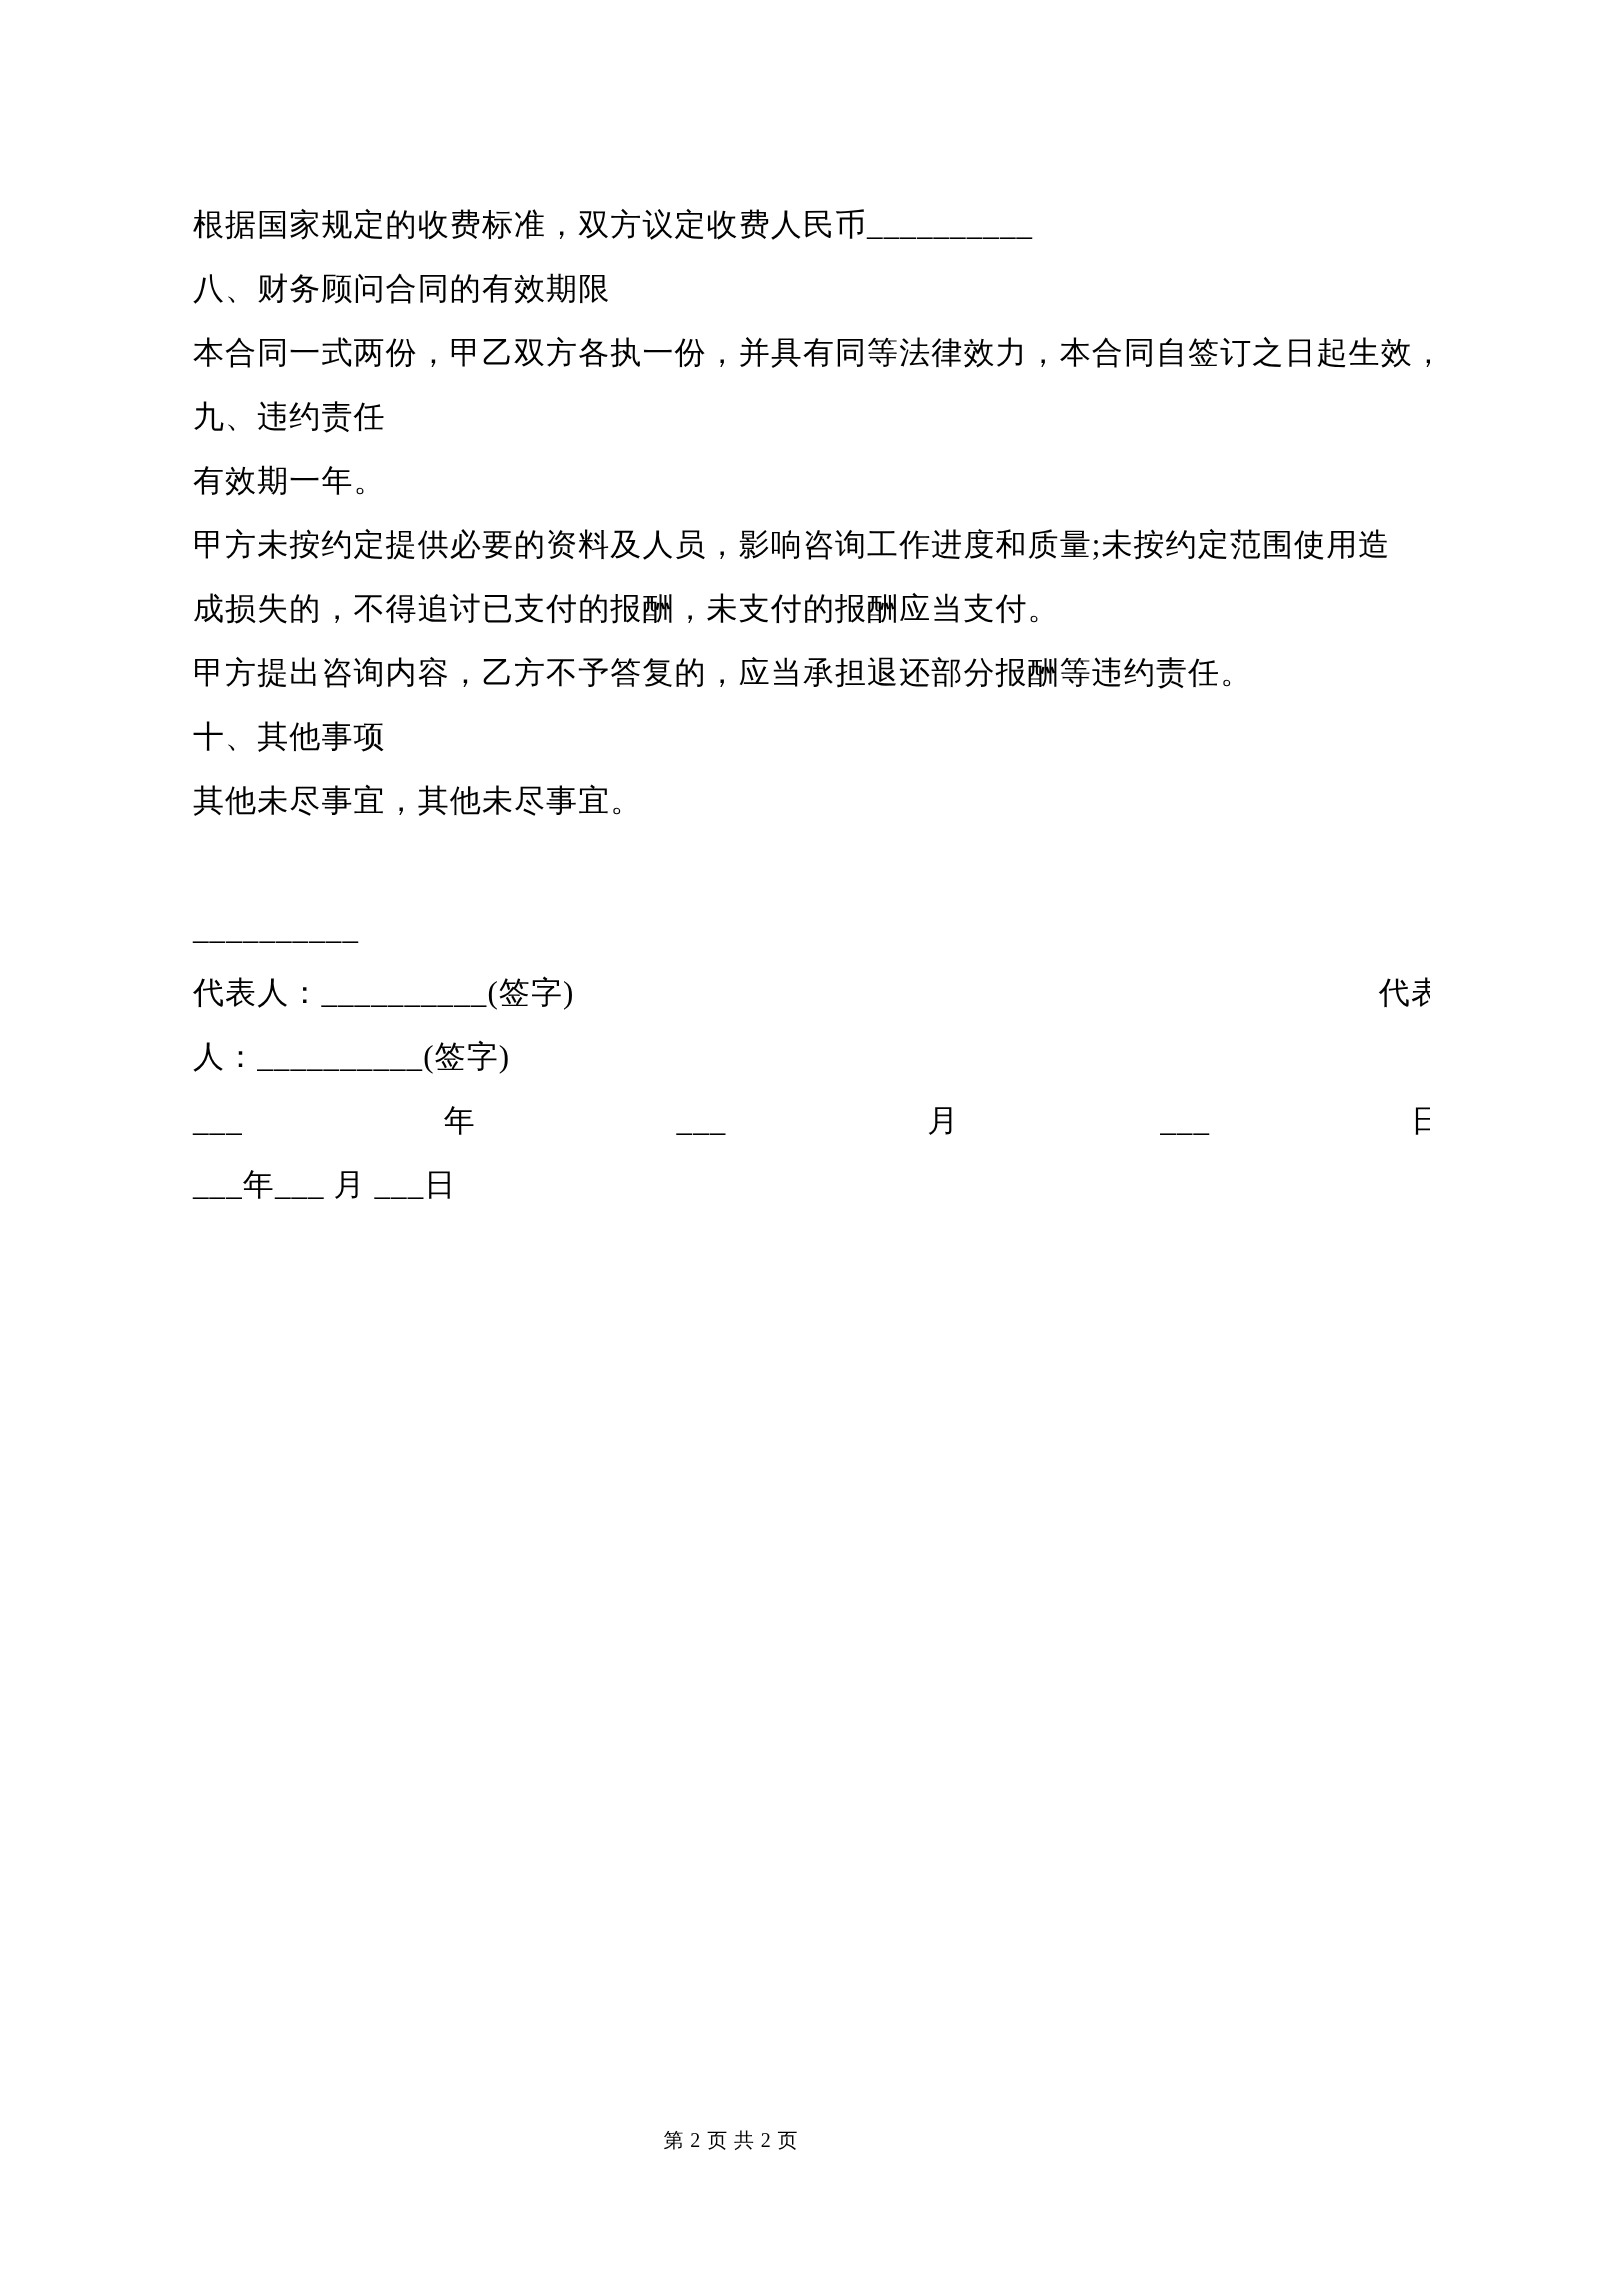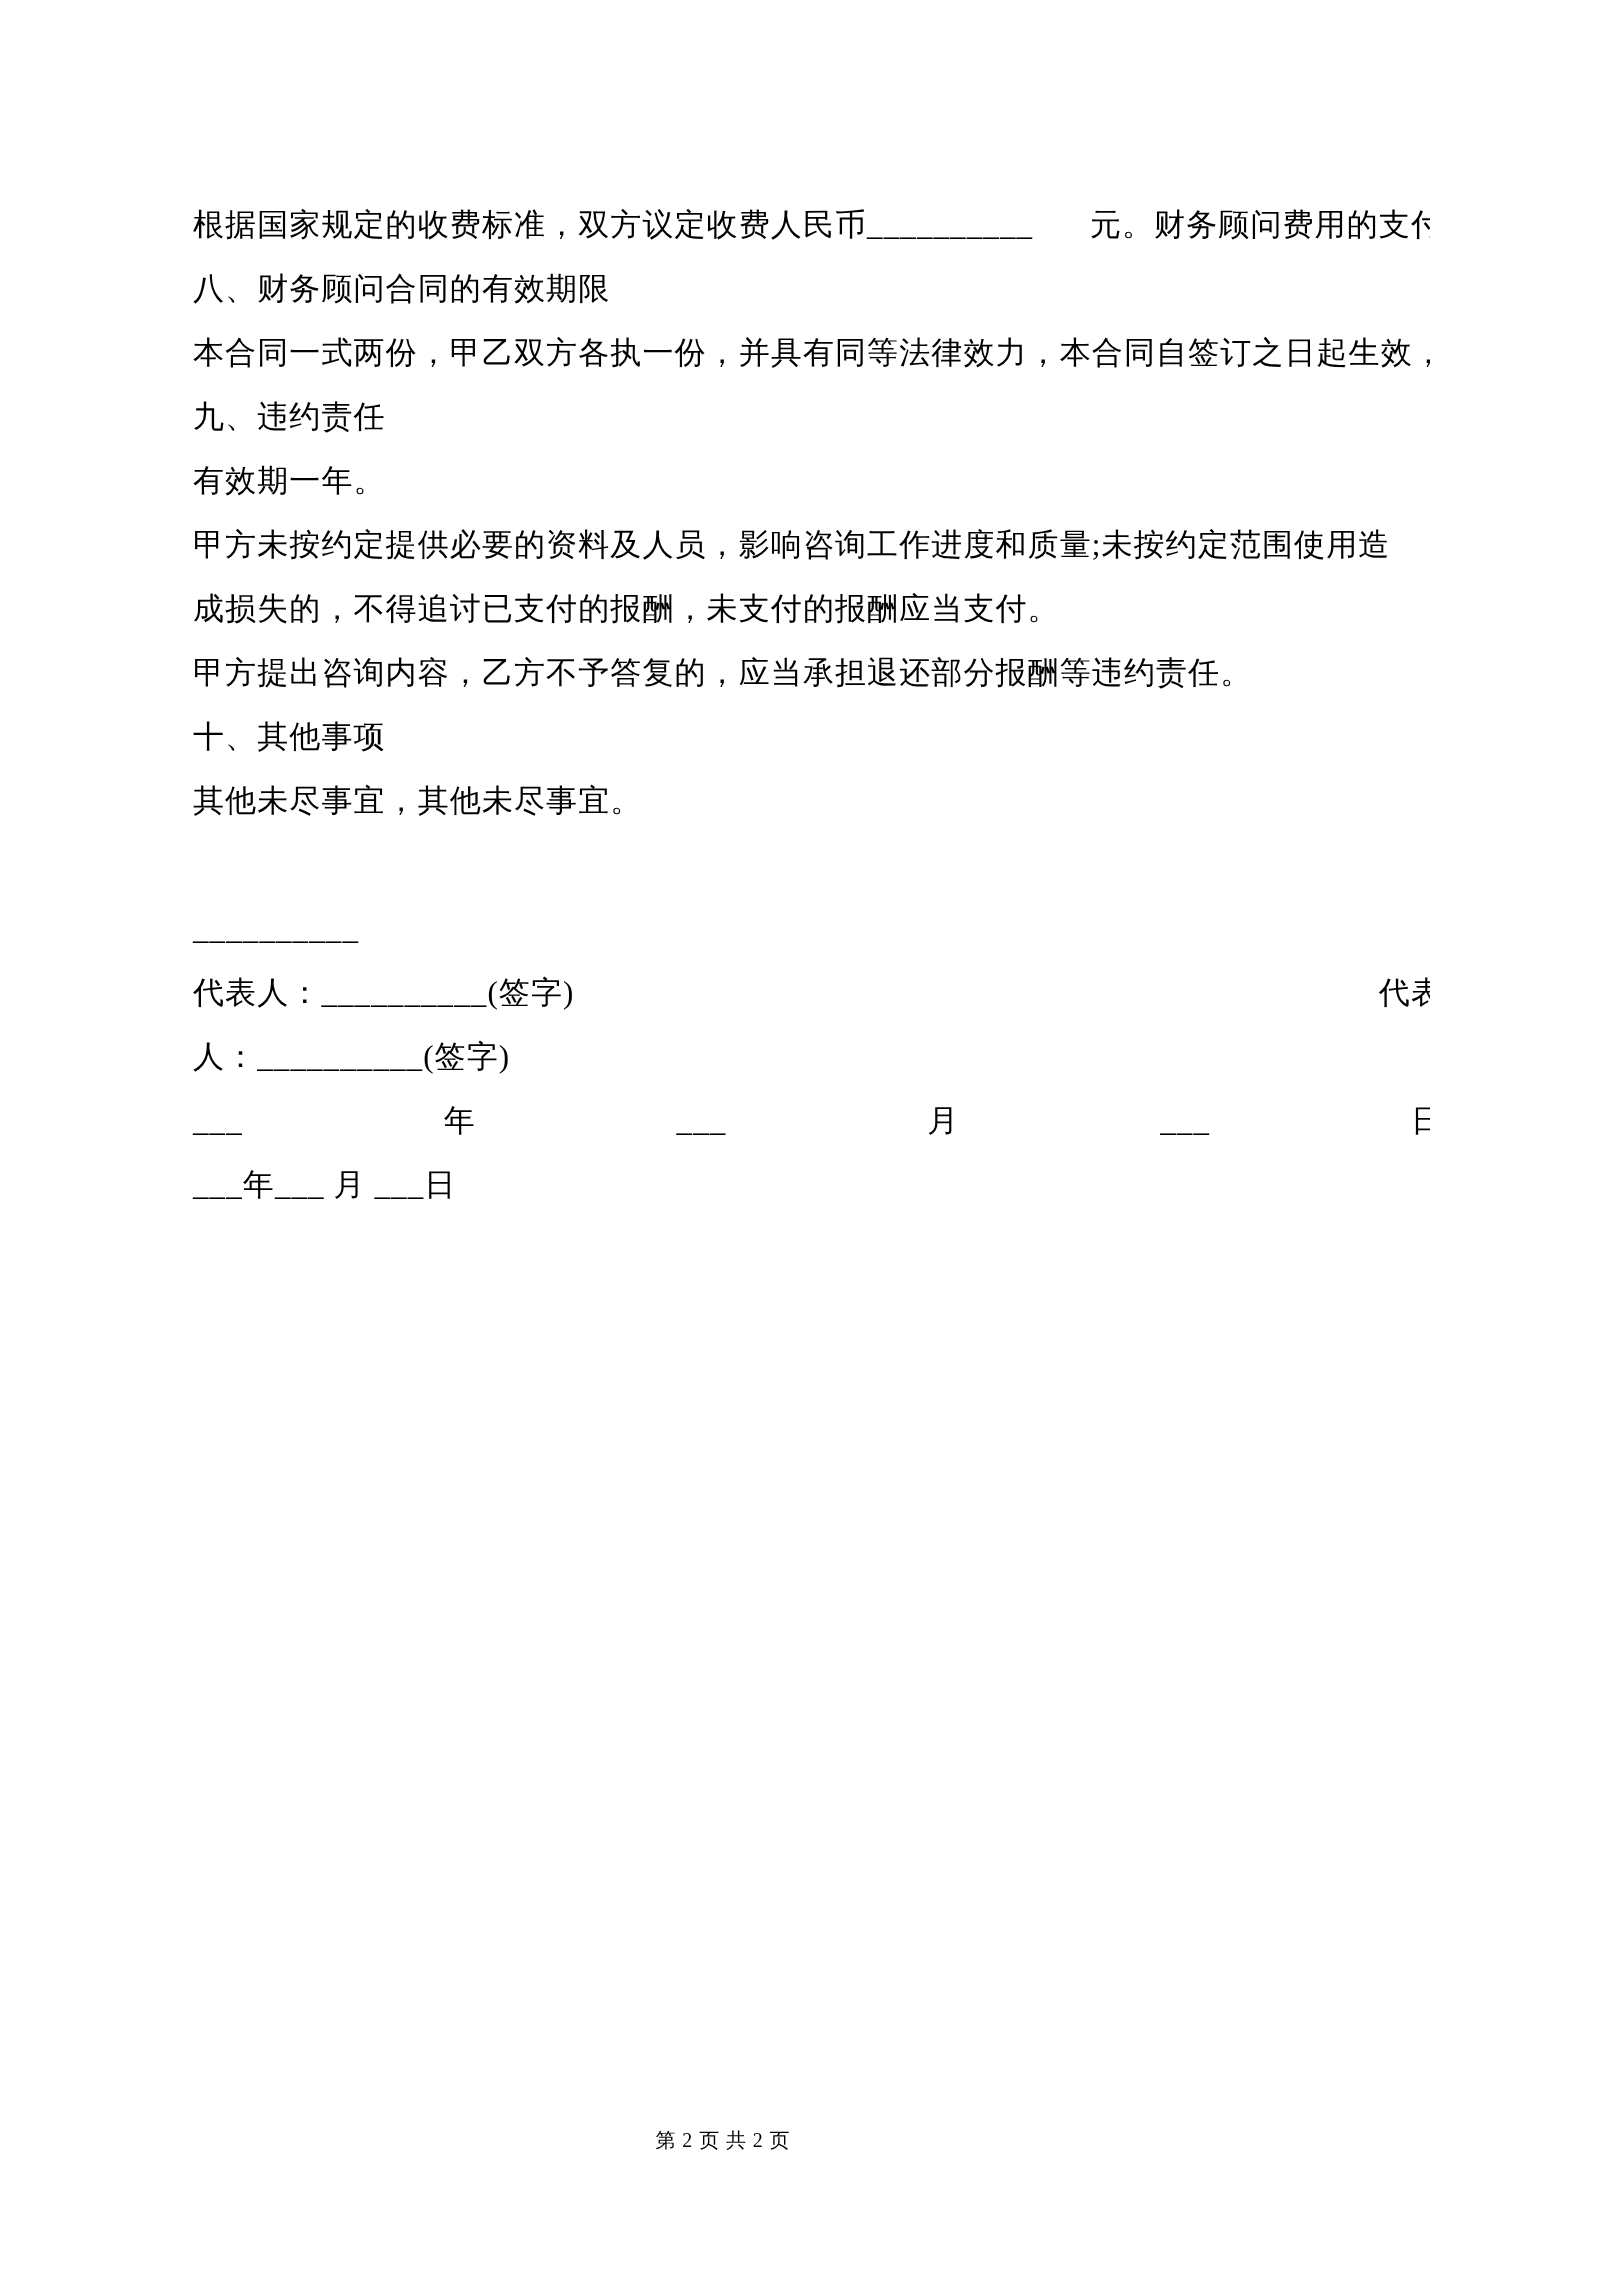--- a/index.html
+++ b/index.html
@@ -32,40 +32,39 @@
   .line.spread {
     display: flex;
     justify-content: space-between;
     white-space: nowrap;
   }
   .blank-line {
     height: 64px;
   }
   .footer {
     position: absolute;
-    left: 8px;
+    left: 16px;
     top: 2125px;
     width: 100%;
     text-align: center;
     font-size: 20px;
     line-height: 31px;
     letter-spacing: 0.9px;
     color: #000000;
   }
 </style>
 </head>
 <body>
 
 <div class="page">
 
   <div class="content">
 
     <div class="line spread">
       <span>根据国家规定的收费标准，双方议定收费人民币__________</span>
-      <span>元。财务顾问费用的支付</span>
     </div>
 
     <div class="line">八、财务顾问合同的有效期限</div>
     <div class="line">本合同一式两份，甲乙双方各执一份，并具有同等法律效力，本合同自签订之日起生效，</div>
     <div class="line">九、违约责任</div>
 
     <div class="line">有效期一年。</div>
     <div class="line">甲方未按约定提供必要的资料及人员，影响咨询工作进度和质量;未按约定范围使用造</div>
     <div class="line">成损失的，不得追讨已支付的报酬，未支付的报酬应当支付。</div>
     <div class="line">甲方提出咨询内容，乙方不予答复的，应当承担退还部分报酬等违约责任。</div>

